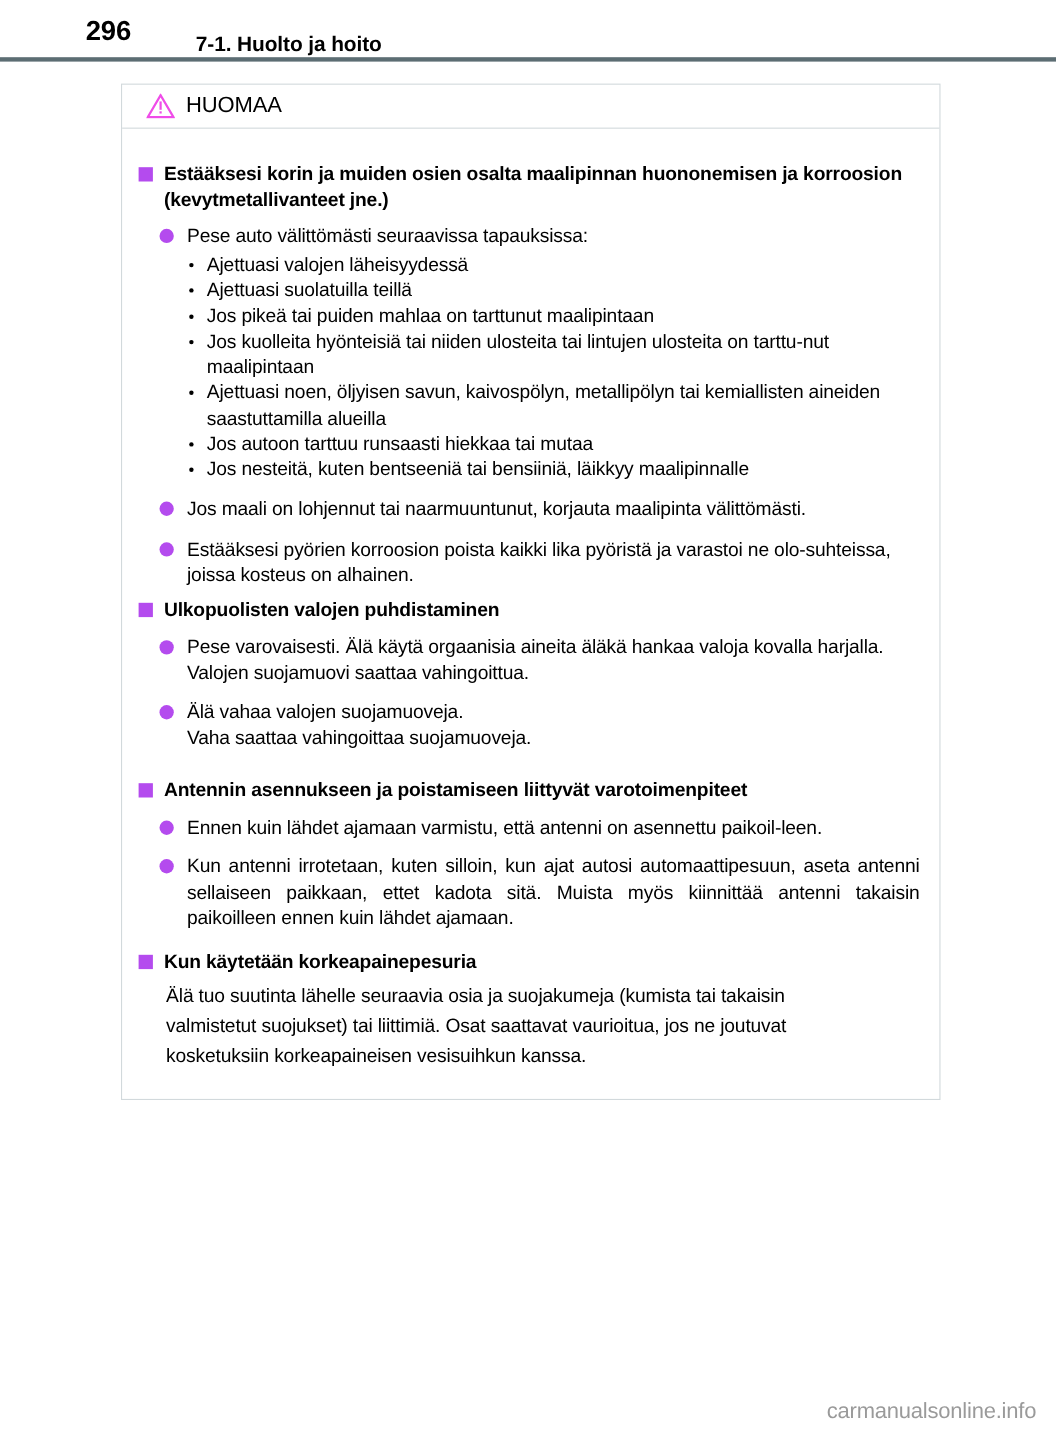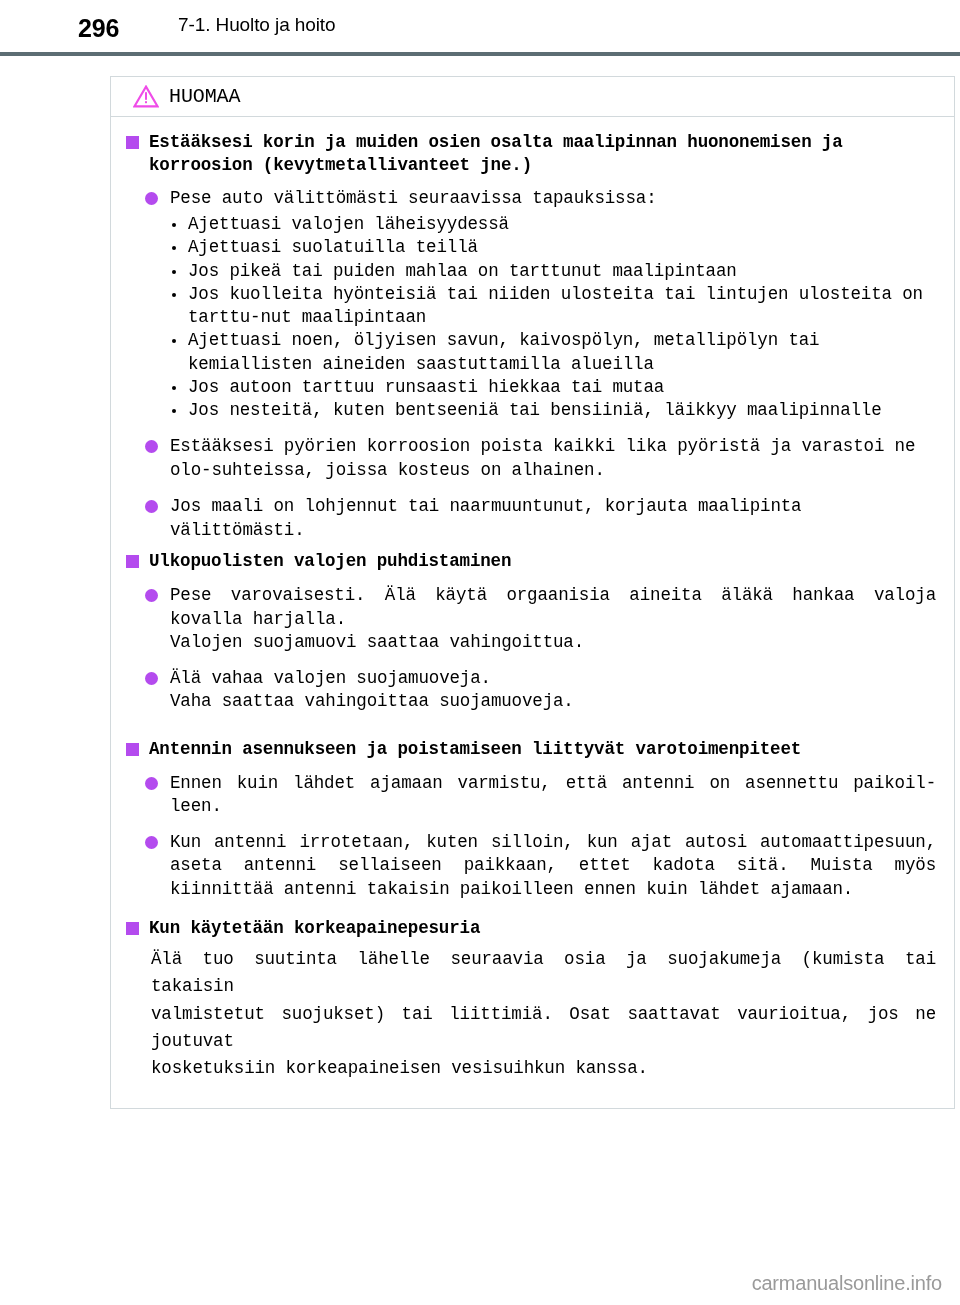--- a/index.html
+++ b/index.html
@@ -28,44 +28,43 @@
     position: absolute;
     left: 78px;
     top: 14px;
     font-size: 25px;
     font-weight: bold;
     letter-spacing: -0.2px;
   }
   .section-title {
     position: absolute;
     left: 178px;
-    top: 14px;
+    top: 30px;
     font-size: 19px;
-    font-weight: normal;
+    font-weight: bold;
     letter-spacing: -0.1px;
   }
   .header-rule {
     position: absolute;
     left: 0;
     top: 52px;
     width: 960px;
     height: 4px;
     background: #5c6d73;
   }
 
   
   .notice-box {
     position: absolute;
     left: 110px;
     top: 76px;
-    width: 845px;
+    width: 745px;
     border: 1px solid #d2d9dc;
     box-sizing: border-box;
     background: #ffffff;
-    font-family: Liberation Mono, monospace;
   }
   .notice-head {
     height: 39px;
     border-bottom: 1px solid #d2d9dc;
     display: flex;
     align-items: center;
     padding-left: 22px;
   }
   .warn-icon {
     width: 26px;
@@ -84,21 +83,21 @@
   
   .lvl1 {
     position: relative;
     padding-left: 26px;
     margin-top: 7px;
     font-size: 17.5px;
     font-weight: bold;
     line-height: 1.33;
     letter-spacing: -0.15px;
   }
-  .lvl1:first-child { margin-top: 0; }
+  .lvl1:first-child { margin-top: 16px; }
   .sq-bullet {
     position: absolute;
     left: 3px;
     top: 5px;
     width: 13px;
     height: 13px;
     background: #b44bee;
   }
 
   .lvl2 {
@@ -208,26 +207,26 @@
       <li>Ajettuasi suolatuilla teillä</li>
       <li>Jos pikeä tai puiden mahlaa on tarttunut maalipintaan</li>
       <li>Jos kuolleita hyönteisiä tai niiden ulosteita tai lintujen ulosteita on tarttu-nut maalipintaan</li>
       <li>Ajettuasi noen, öljyisen savun, kaivospölyn, metallipölyn tai kemiallisten aineiden saastuttamilla alueilla</li>
       <li>Jos autoon tarttuu runsaasti hiekkaa tai mutaa</li>
       <li>Jos nesteitä, kuten bentseeniä tai bensiiniä, läikkyy maalipinnalle</li>
     </ul>
 
     <div class="lvl2" style="margin-top:13px">
       <span class="ci-bullet"></span>
+      <span class="txt">Jos maali on lohjennut tai naarmuuntunut, korjauta maalipinta välittömästi.</span>
+    </div>
+
+    <div class="lvl2" style="margin-top:13px">
+      <span class="ci-bullet"></span>
       <span class="txt">Estääksesi pyörien korroosion poista kaikki lika pyöristä ja varastoi ne olo-suhteissa, joissa kosteus on alhainen.</span>
-    </div>
-
-    <div class="lvl2" style="margin-top:13px">
-      <span class="ci-bullet"></span>
-      <span class="txt">Jos maali on lohjennut tai naarmuuntunut, korjauta maalipinta välittömästi.</span>
     </div>
 
     <div class="lvl1" style="margin-top:8px">
       <span class="sq-bullet"></span>
       <span>Ulkopuolisten valojen puhdistaminen</span>
     </div>
 
     <div class="lvl2 justify" style="margin-top:11px">
       <span class="ci-bullet"></span>
       <span class="txt">Pese varovaisesti. Älä käytä orgaanisia aineita äläkä hankaa valoja kovalla harjalla.</span>

